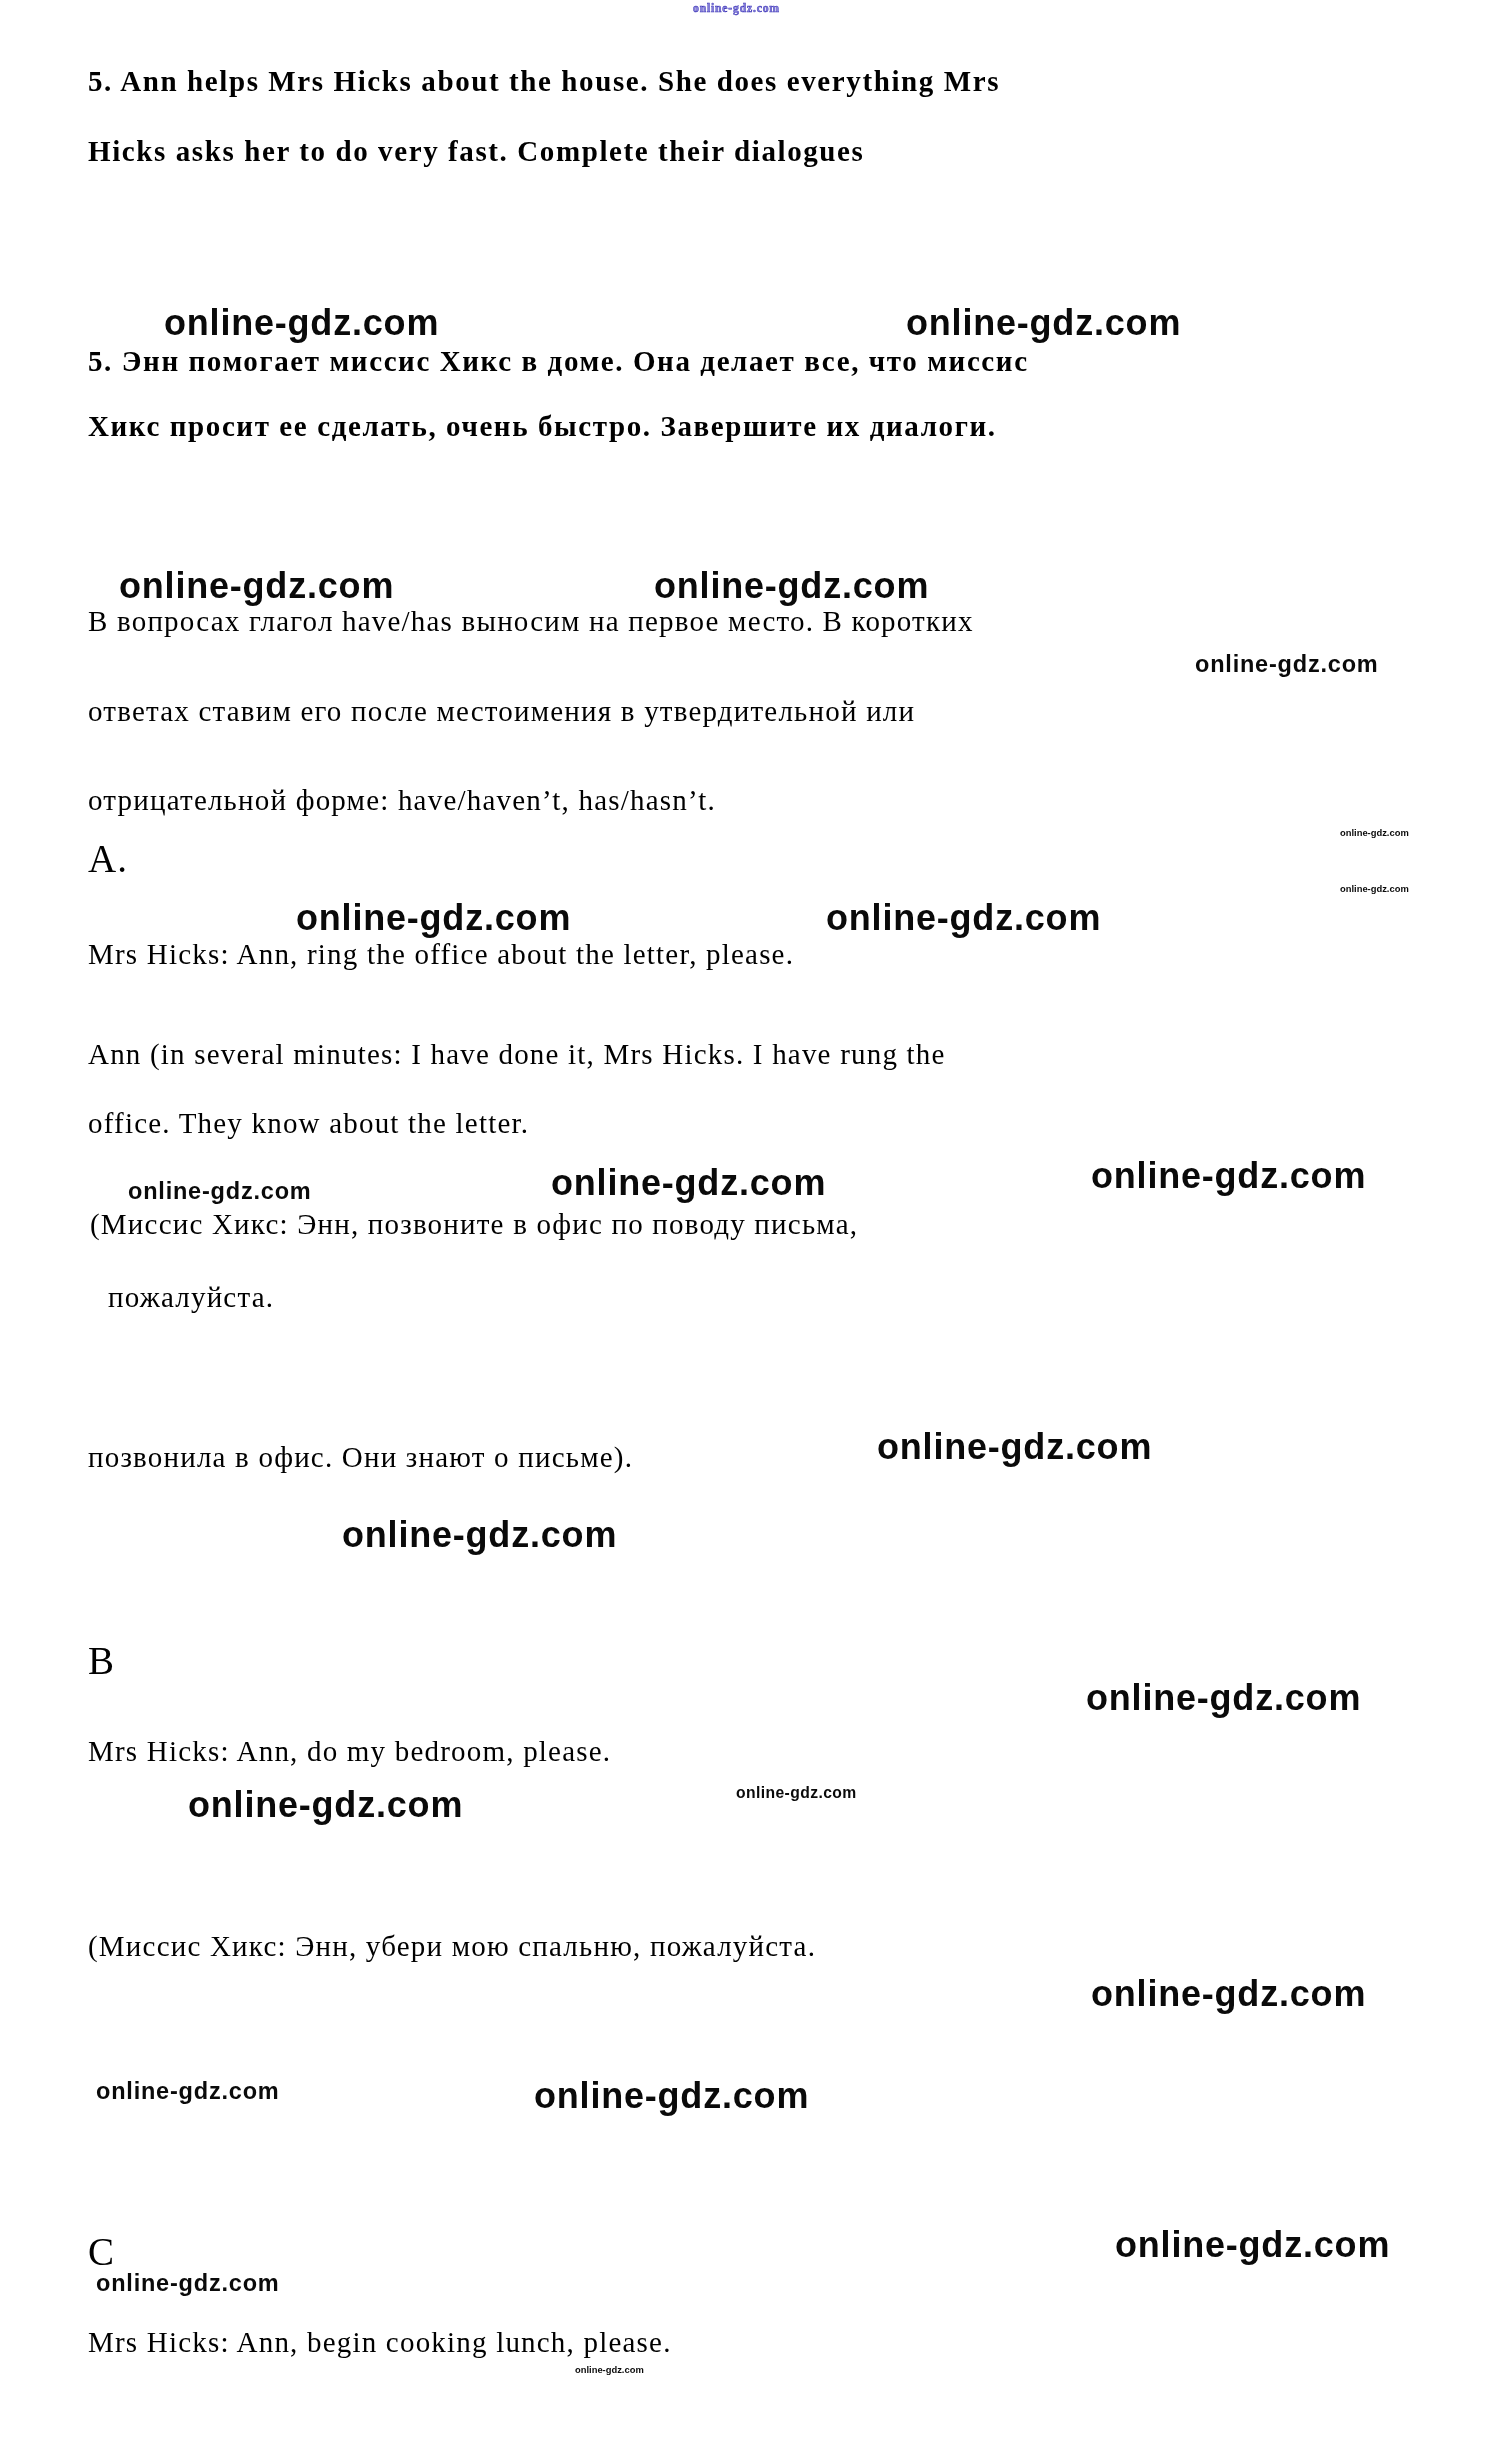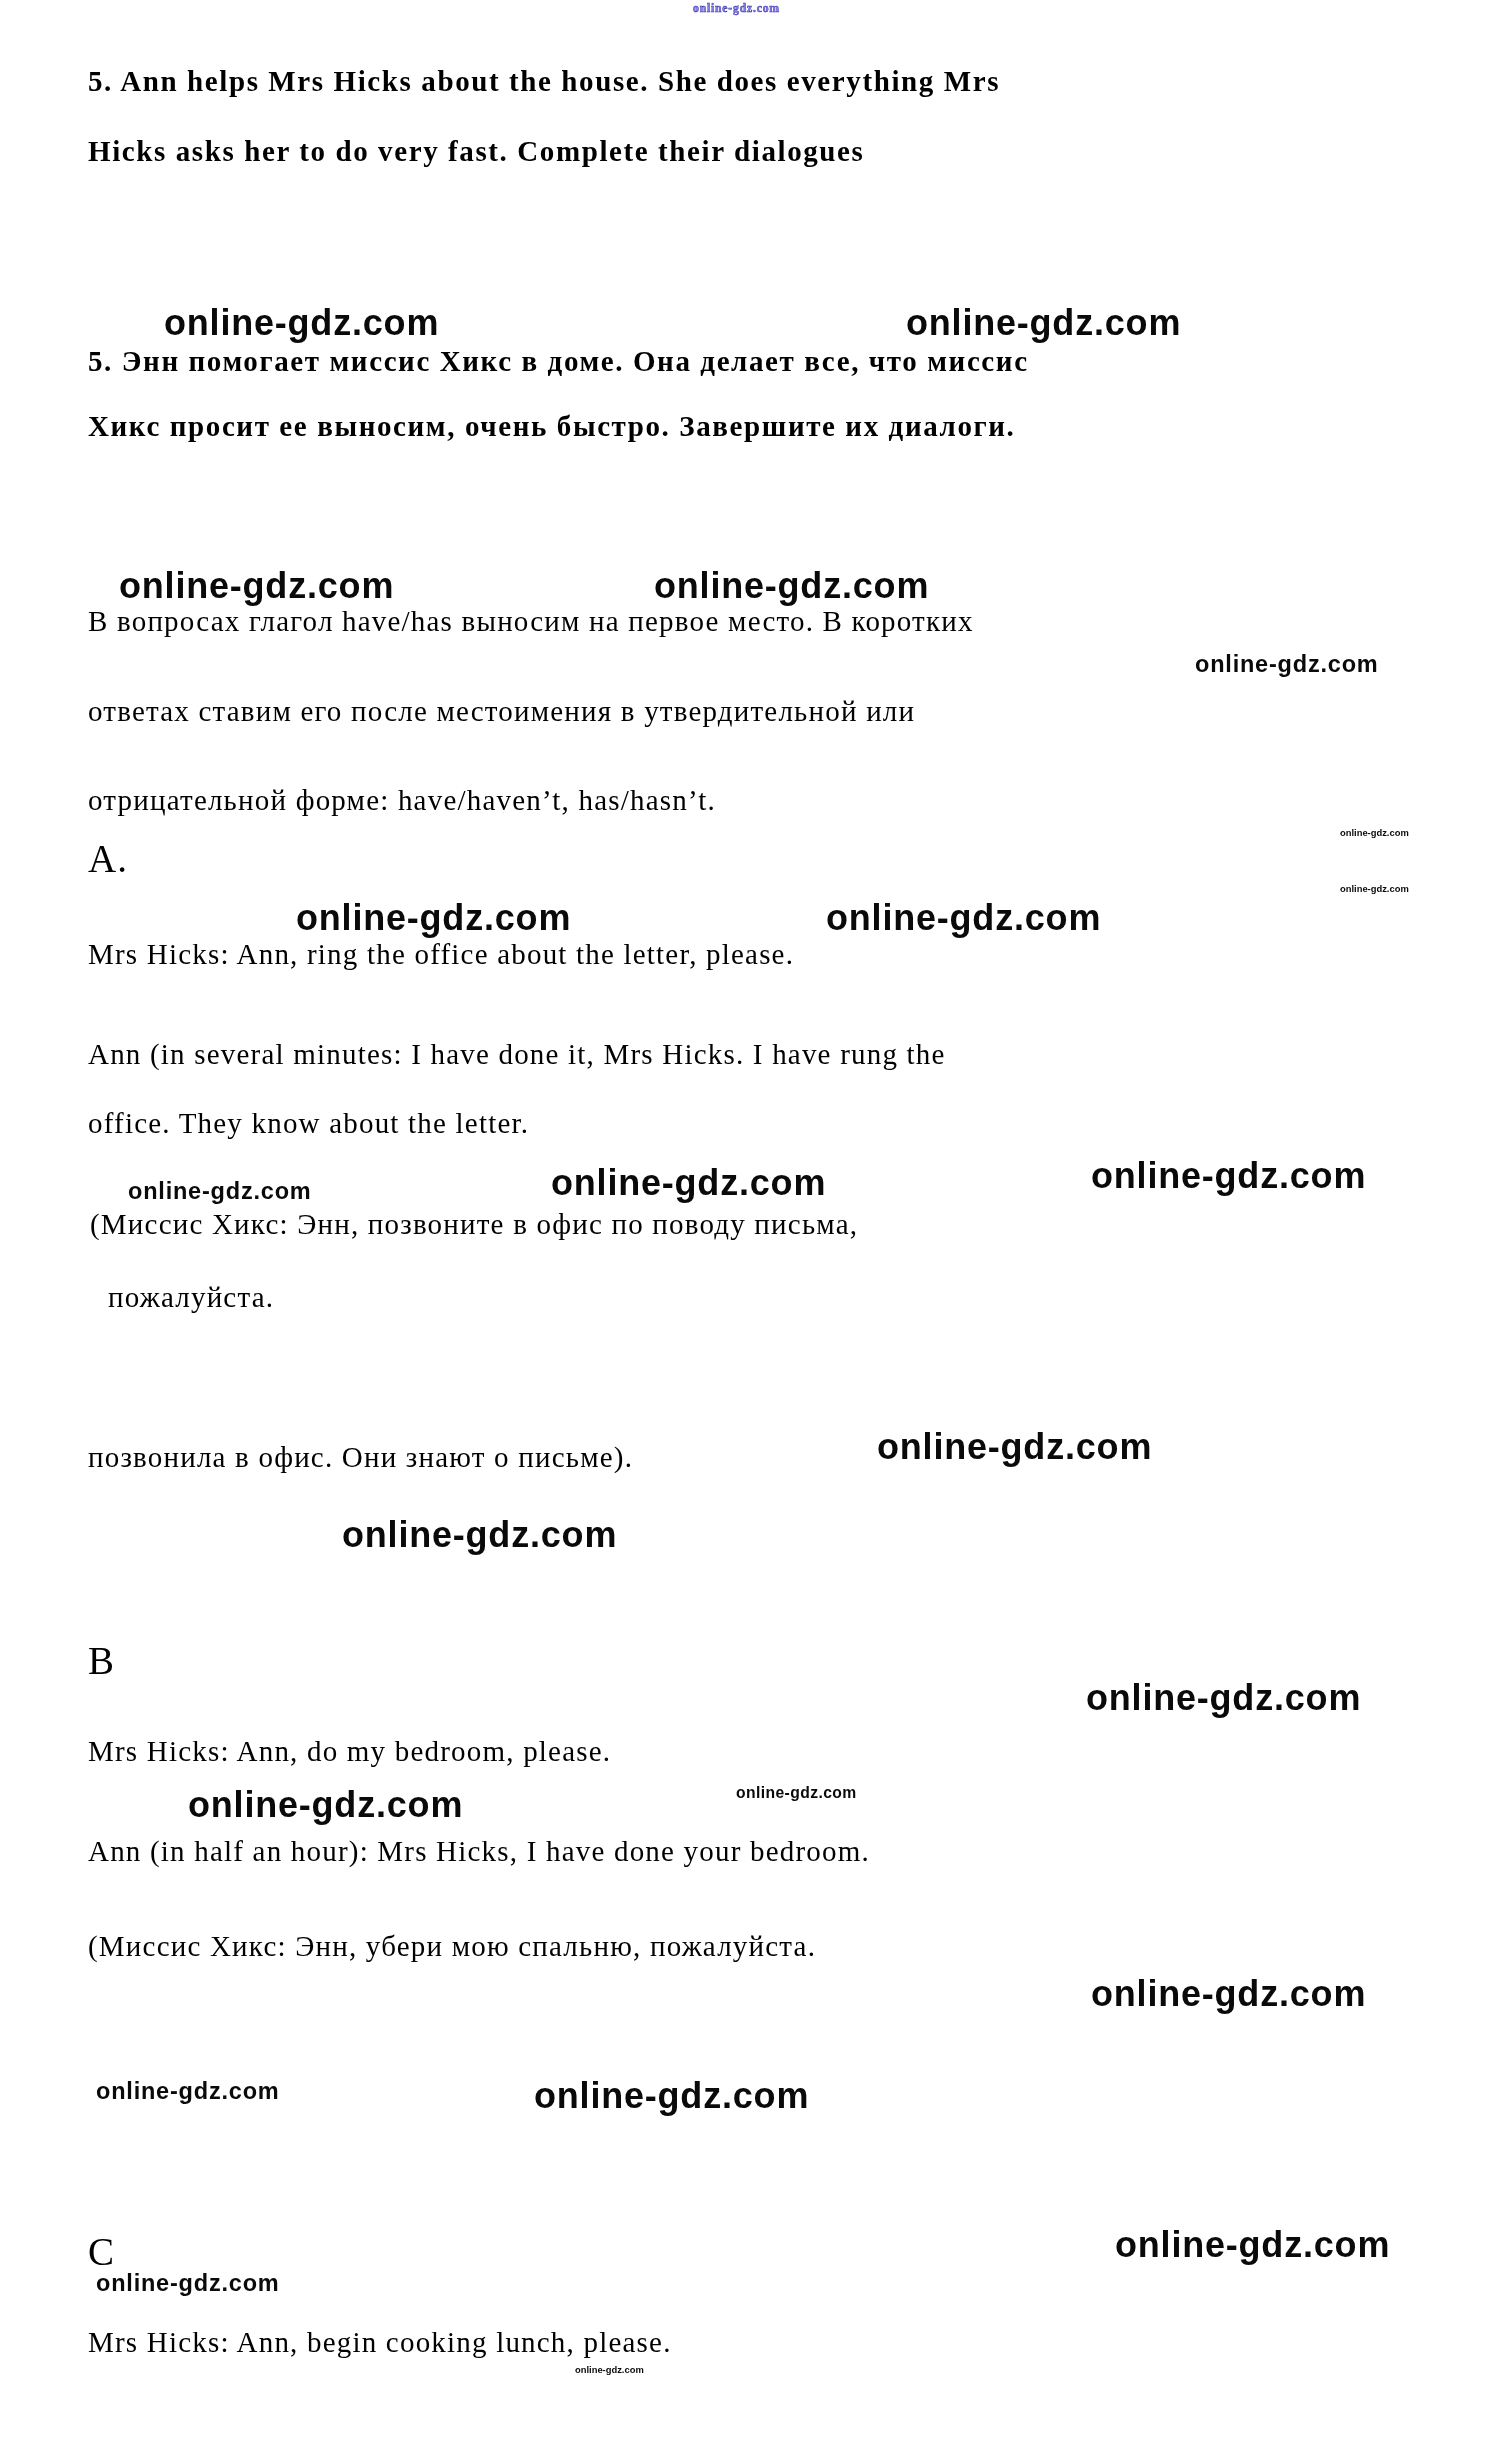--- a/index.html
+++ b/index.html
@@ -70,21 +70,21 @@
 
   <div class="t wm-top" style="left:693px; top:3.1px;">online-gdz.com</div>
 
   <div class="t serif bold" style="left:88px; top:67px;">5. Ann helps Mrs Hicks about the house. She does everything Mrs</div>
   <div class="t serif bold" style="left:88px; top:137px;">Hicks asks her to do very fast. Complete their dialogues</div>
 
   <div class="t wm" style="left:164px; top:305px;">online-gdz.com</div>
   <div class="t wm" style="left:906px; top:305px;">online-gdz.com</div>
 
   <div class="t serif bold" style="left:88px; top:347px;">5. Энн помогает миссис Хикс в доме. Она делает все, что миссис</div>
-  <div class="t serif bold" style="left:88px; top:412px;">Хикс просит ее выносим, очень быстро. Завершите их диалоги.</div>
+  <div class="t serif bold" style="left:88px; top:412px;">Хикс просит ее сделать, очень быстро. Завершите их диалоги.</div>
 
   <div class="t wm" style="left:119px; top:568px;">online-gdz.com</div>
   <div class="t wm" style="left:654px; top:568px;">online-gdz.com</div>
 
   <div class="t serif" style="left:88px; top:607px;">В вопросах глагол have/has выносим на первое место. В коротких</div>
   <div class="t wm wm-md" style="left:1195px; top:653px;">online-gdz.com</div>
   <div class="t serif" style="left:88px; top:786px;">отрицательной форме: have/haven’t, has/hasn’t.</div>
   <div class="t serif" style="left:88px; top:697px;">ответах ставим его после местоимения в утвердительной или</div>
 
   <div class="t serif seclabel" style="left:88px; top:839px;">A.</div>
@@ -106,21 +106,20 @@
   <div class="t serif" style="left:88px; top:1443px;">позвонила в офис. Они знают о письме).</div>
   <div class="t wm" style="left:877px; top:1429px;">online-gdz.com</div>
   <div class="t wm" style="left:342px; top:1517px;">online-gdz.com</div>
 
   <div class="t serif seclabel" style="left:88px; top:1641px;">B</div>
   <div class="t wm" style="left:1086px; top:1680px;">online-gdz.com</div>
 
   <div class="t serif" style="left:88px; top:1737px;">Mrs Hicks: Ann, do my bedroom, please.</div>
   <div class="t wm wm-sm" style="left:736px; top:1785px;">online-gdz.com</div>
   <div class="t wm" style="left:188px; top:1787px;">online-gdz.com</div>
-  <div class="t serif" style="left:88px; top:1837px;">Ann (in half an hour): Mrs Hicks, I have done your bedroom.</div>
 
   <div class="t serif" style="left:88px; top:1932px;">(Миссис Хикс: Энн, убери мою спальню, пожалуйста.</div>
   <div class="t wm" style="left:1091px; top:1976px;">online-gdz.com</div>
   <div class="t wm wm-md" style="left:96px; top:2080px;">online-gdz.com</div>
   <div class="t wm" style="left:534px; top:2078px;">online-gdz.com</div>
 
   <div class="t serif seclabel" style="left:88px; top:2232px;">C</div>
   <div class="t wm" style="left:1115px; top:2227px;">online-gdz.com</div>
   <div class="t wm wm-md" style="left:96px; top:2272px;">online-gdz.com</div>
 

